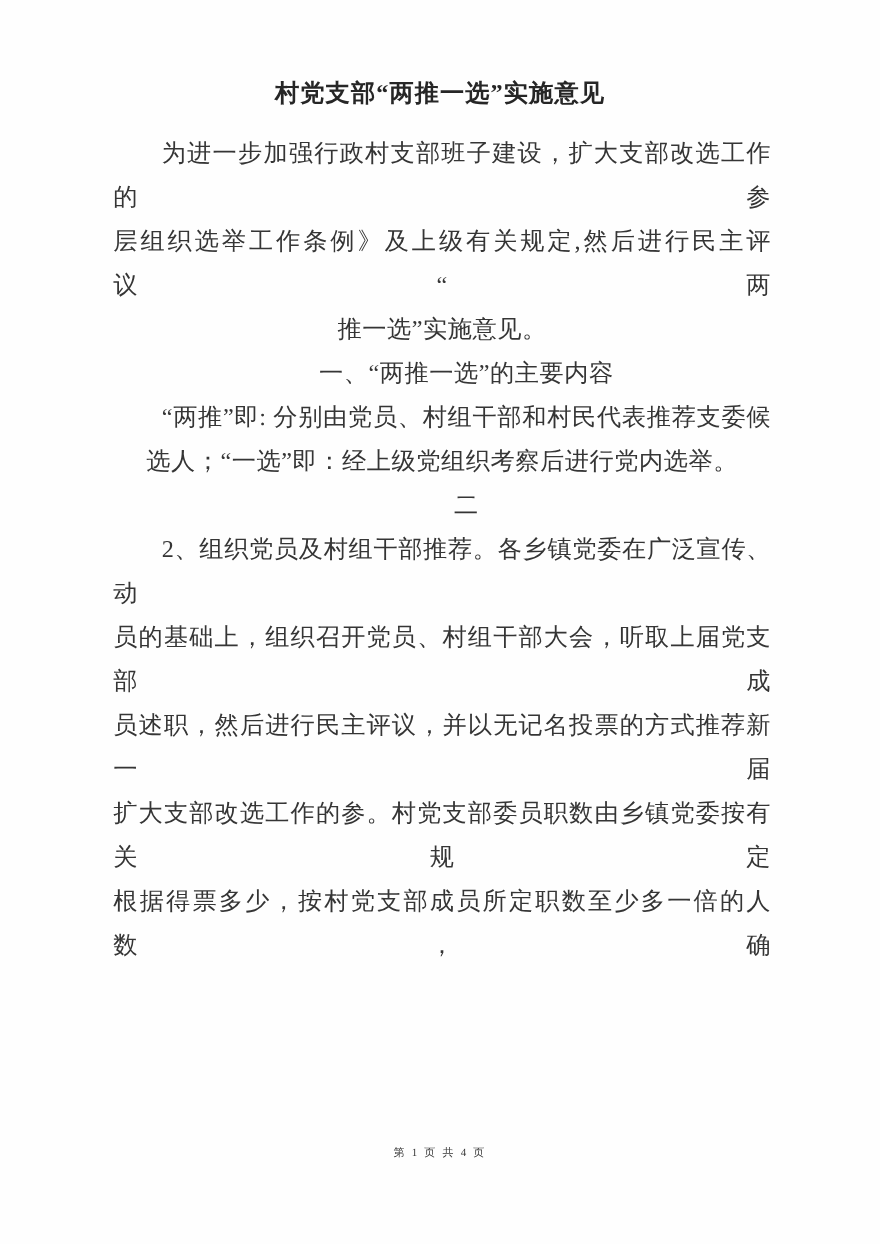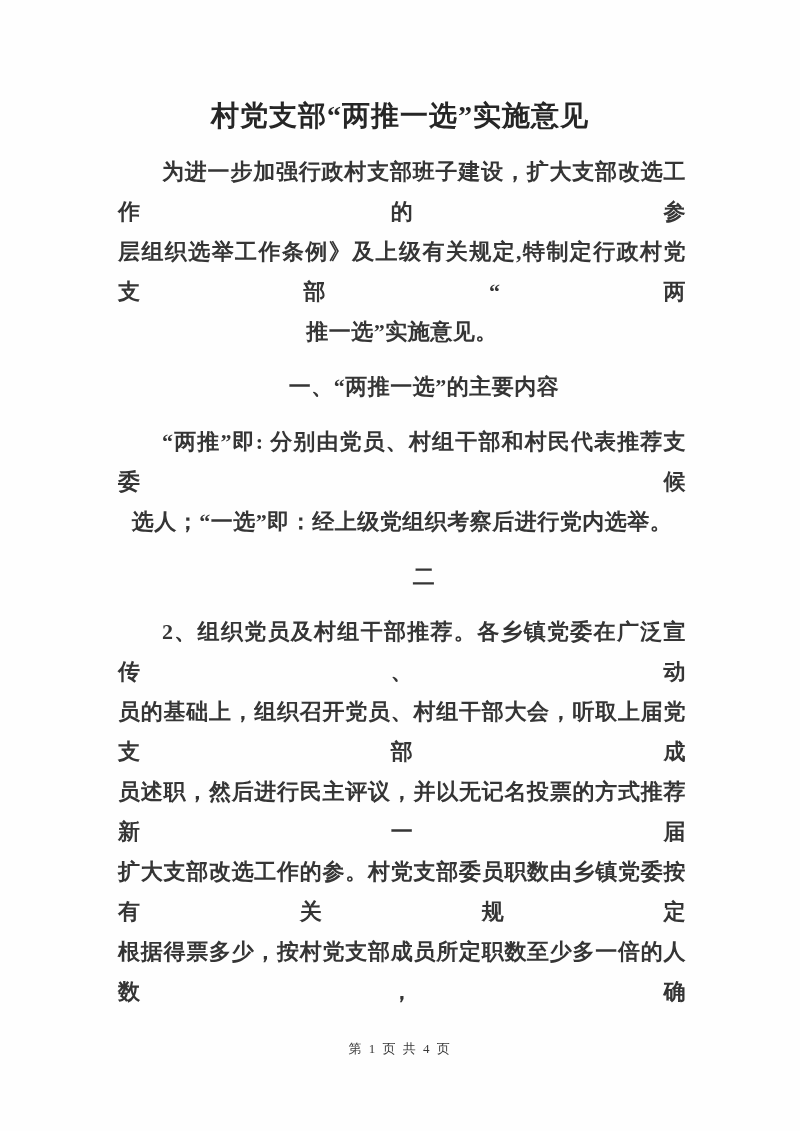--- a/index.html
+++ b/index.html
@@ -10,75 +10,74 @@
   .page {
     position: relative;
     width: 800px;
     height: 1131px;
     background: #fefefe;
     overflow: hidden;
     font-family: "Liberation Serif", "DejaVu Serif", serif;
   }
   .title {
     margin: 0;
-    padding-top: 95px;
-    font-size: 28px;
+    padding-top: 64px;
+    font-size: 22px;
     font-weight: bold;
     line-height: 42px;
     text-align: center;
     color: #262626;
     letter-spacing: 1px;
   }
   .body {
     margin: 13px 99px 0 103px;
     font-size: 22px;
     color: #353535;
   }
   .para {
-    margin: 15px;
+    margin: 0;
     padding: 0;
-    font-weight: bold;
   }
   .line {
     display: block;
     line-height: 40px;
     letter-spacing: 0.5px;
     text-align: center;
   }
   .full {
     text-align: justify;
     text-align-last: justify;
   }
   .indent {
     text-indent: 44px;
   }
   .footer {
     position: absolute;
     top: 1038px;
     left: 0;
     right: 0;
     text-align: center;
-    font-size: 13px;
+    font-size: 10px;
     line-height: 22px;
     color: #3a3a3a;
     letter-spacing: 2px;
   }
 </style>
 </head>
 <body>
 
 <div class="page">
 
   <h1 class="title">村党支部“两推一选”实施意见</h1>
 
   <div class="body">
 
     <p class="para">
       <span class="line full indent">为进一步加强行政村支部班子建设，扩大支部改选工作的参</span>
-      <span class="line full">层组织选举工作条例》及上级有关规定,特制定行政村党支部“两</span>
+      <span class="line full">层组织选举工作条例》及上级有关规定,然后进行民主评议“两</span>
       <span class="line">推一选”实施意见。</span>
     </p>
 
     <p class="para">
       <span class="line indent">一、“两推一选”的主要内容</span>
     </p>
 
     <p class="para">
       <span class="line full indent">“两推”即: 分别由党员、村组干部和村民代表推荐支委候</span>
       <span class="line">选人；“一选”即：经上级党组织考察后进行党内选举。</span>

